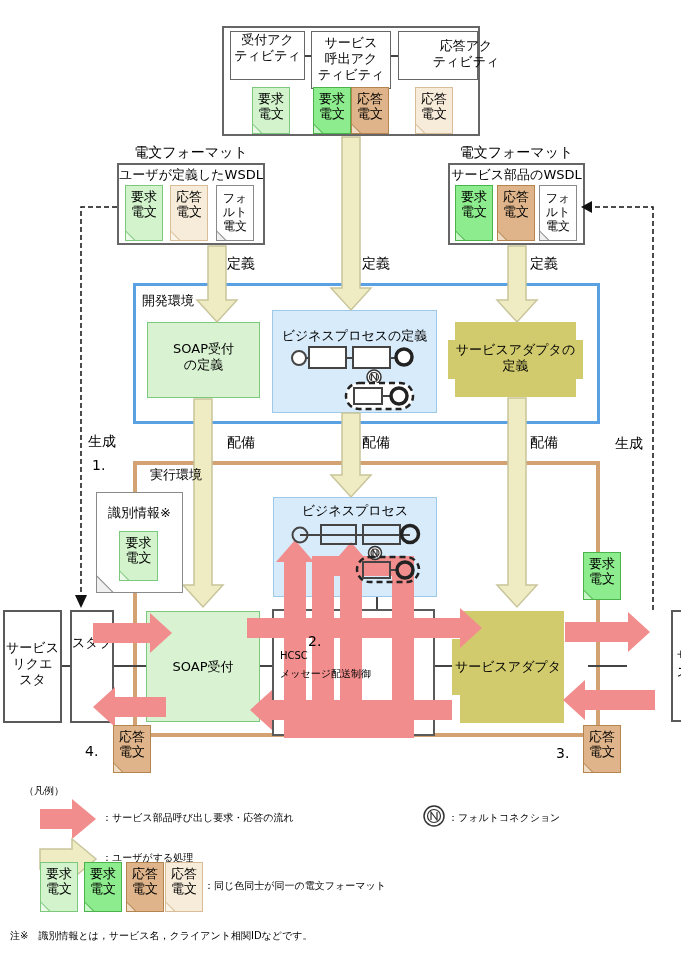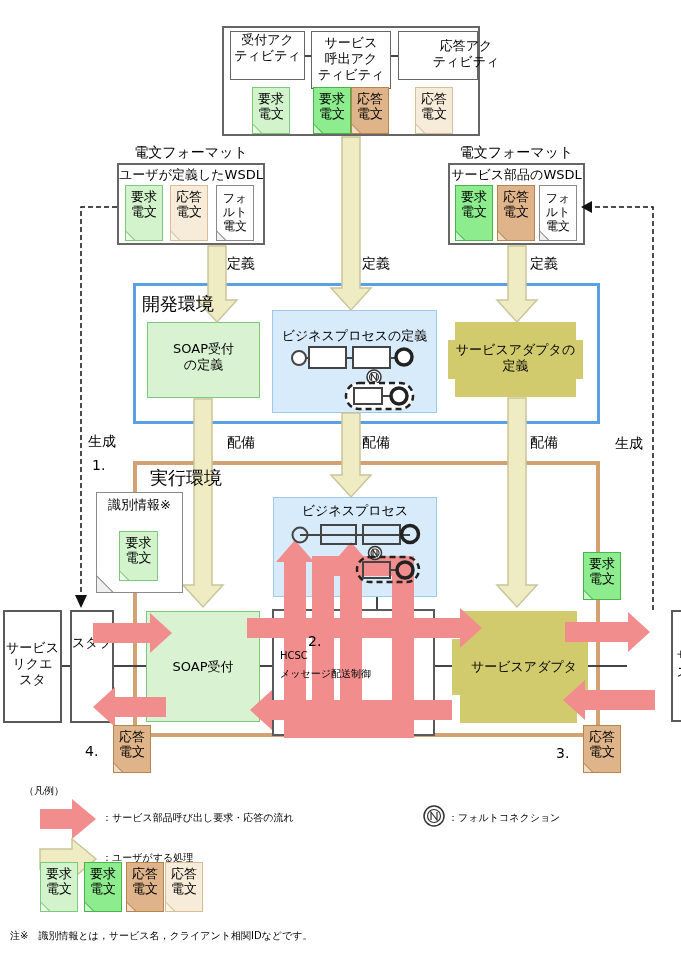--- a/index.html
+++ b/index.html
@@ -21,21 +21,21 @@
   .doc-green-light::after{background:#eafae6;border-color:#7cc87c;}
   .doc-green{background:#8dec8d;border-color:#49b449;}
   .doc-green::after{background:#c9f6c9;border-color:#49b449;}
   .doc-tan-dark{background:#dfb48a;border-color:#b5854f;}
   .doc-tan-dark::after{background:#f0dcc4;border-color:#b5854f;}
   .doc-tan-light{background:#f7ecda;border-color:#d9bd98;}
   .doc-tan-light::after{background:#fbf4e8;border-color:#d9bd98;}
   .doc-white{background:#ffffff;border-color:#8a8a8a;}
   .doc-white::after{background:#f0f0f0;border-color:#8a8a8a;}
   .doc-big::after{width:26px;height:26px;left:-14px;bottom:-14px;}
-  .envlabel{position:absolute;font-size:18px;background:transparent;}
+  .envlabel{position:absolute;font-size:13px;background:transparent;}
   .clip{position:absolute;box-sizing:border-box;}
   svg{position:absolute;left:0;top:0;}
 </style>
 </head>
 <body>
 
 <div id="canvas">
 
 
   <div class="box z0" style="left:222px;top:26px;width:258px;height:110px;border-color:#666;"></div>
@@ -122,21 +122,21 @@
   <div class="clip z0" style="left:448px;top:322px;width:135px;height:75px;background:#d1cb6d;
        clip-path:polygon(7px 0,128px 0,128px 18px,135px 18px,135px 57px,128px 57px,128px 75px,7px 75px,7px 57px,0 57px,0 18px,7px 18px);">
     <div class="boxtxt" style="margin-top:20px;">サービスアダプタの
 定義</div>
   </div>
 
   <div class="abs z0" style="left:133px;top:461px;width:467px;height:276px;border:4px solid #d3a272;box-sizing:border-box;background:#fff;"></div>
   <div class="envlabel z3" style="left:150px;top:466px;">実行環境</div>
   <div class="lbl14 z4" style="left:92px;top:457px;">1.</div>
 
-  <div class="doc doc-white doc-big z4" style="left:96px;top:492px;width:87px;height:101px;padding-top:4px;">識別情報※</div>
+  <div class="doc doc-white doc-big z4" style="left:96px;top:492px;width:87px;height:101px;padding-top:12px;">識別情報※</div>
   <div class="doc doc-green-light z4" style="left:119px;top:531px;width:39px;height:50px;">要求
 電文</div>
 
   <div class="abs z0" style="left:273px;top:497px;width:164px;height:100px;background:#d8ebfa;border:1px solid #9dc9ea;box-sizing:border-box;">
     <div class="boxtxt" style="margin-top:5px;">ビジネスプロセス</div>
   </div>
 
   <div class="box z0" style="left:3px;top:610px;width:59px;height:113px;">
     <div class="boxtxt" style="margin-top:28px;">サービス
 リクエ
@@ -145,21 +145,21 @@
   <div class="box z0" style="left:70px;top:610px;width:44px;height:113px;">
     <div class="boxtxt" style="margin-top:23px;">スタブ</div>
   </div>
   <div class="abs z0" style="left:146px;top:611px;width:114px;height:111px;background:#d8f2d2;border:1.5px solid #7cc87c;box-sizing:border-box;">
     <div class="boxtxt" style="margin-top:47px;">SOAP受付</div>
   </div>
   <div class="box z0" style="left:272px;top:609px;width:163px;height:127px;"></div>
   <div class="lbl14 z3" style="left:308px;top:633px;">2.</div>
   <div class="lbl z3" style="left:280px;top:647px;line-height:18px;">HCSC
 メッセージ配送制御</div>
-  <div class="clip z0" style="left:452px;top:611px;width:144px;height:112px;background:#d1cb6d;
+  <div class="clip z0" style="left:452px;top:611px;width:112px;height:112px;background:#d1cb6d;
        clip-path:polygon(8px 0,125px 0,125px 28px,136px 28px,136px 84px,125px 84px,125px 112px,8px 112px,8px 84px,0 84px,0 28px,8px 28px);">
     <div class="boxtxt" style="margin-top:48px;">サービスアダプタ</div>
   </div>
   <div class="box z0" style="left:627px;top:610px;width:51px;height:112px;margin-left:44px;">
     <div class="boxtxt" style="margin-top:36px;">サービ
 ス部品</div>
   </div>
 
   <div class="doc doc-green z4" style="left:583px;top:552px;width:38px;height:48px;">要求
 電文</div>
@@ -240,16 +240,17 @@
   <div class="lbl z4" style="left:448px;top:810px;text-align:right;">：フォルトコネクション</div>
   <div class="lbl z4" style="left:102px;top:850px;">：ユーザがする処理</div>
   <div class="doc doc-green-light z4" style="left:40px;top:862px;width:38px;height:50px;">要求
 電文</div>
   <div class="doc doc-green z4" style="left:84px;top:862px;width:38px;height:50px;">要求
 電文</div>
   <div class="doc doc-tan-dark z4" style="left:126px;top:862px;width:38px;height:50px;">応答
 電文</div>
   <div class="doc doc-tan-light z4" style="left:165px;top:862px;width:38px;height:50px;">応答
 電文</div>
+  <div class="lbl z4" style="left:204px;top:878px;">：同じ色同士が同一の電文フォーマット</div>
 
   <div class="lbl z4" style="left:10px;top:928px;">注※　識別情報とは，サービス名，クライアント相関IDなどです。</div>
 
 </div>
 
 </body></html>

